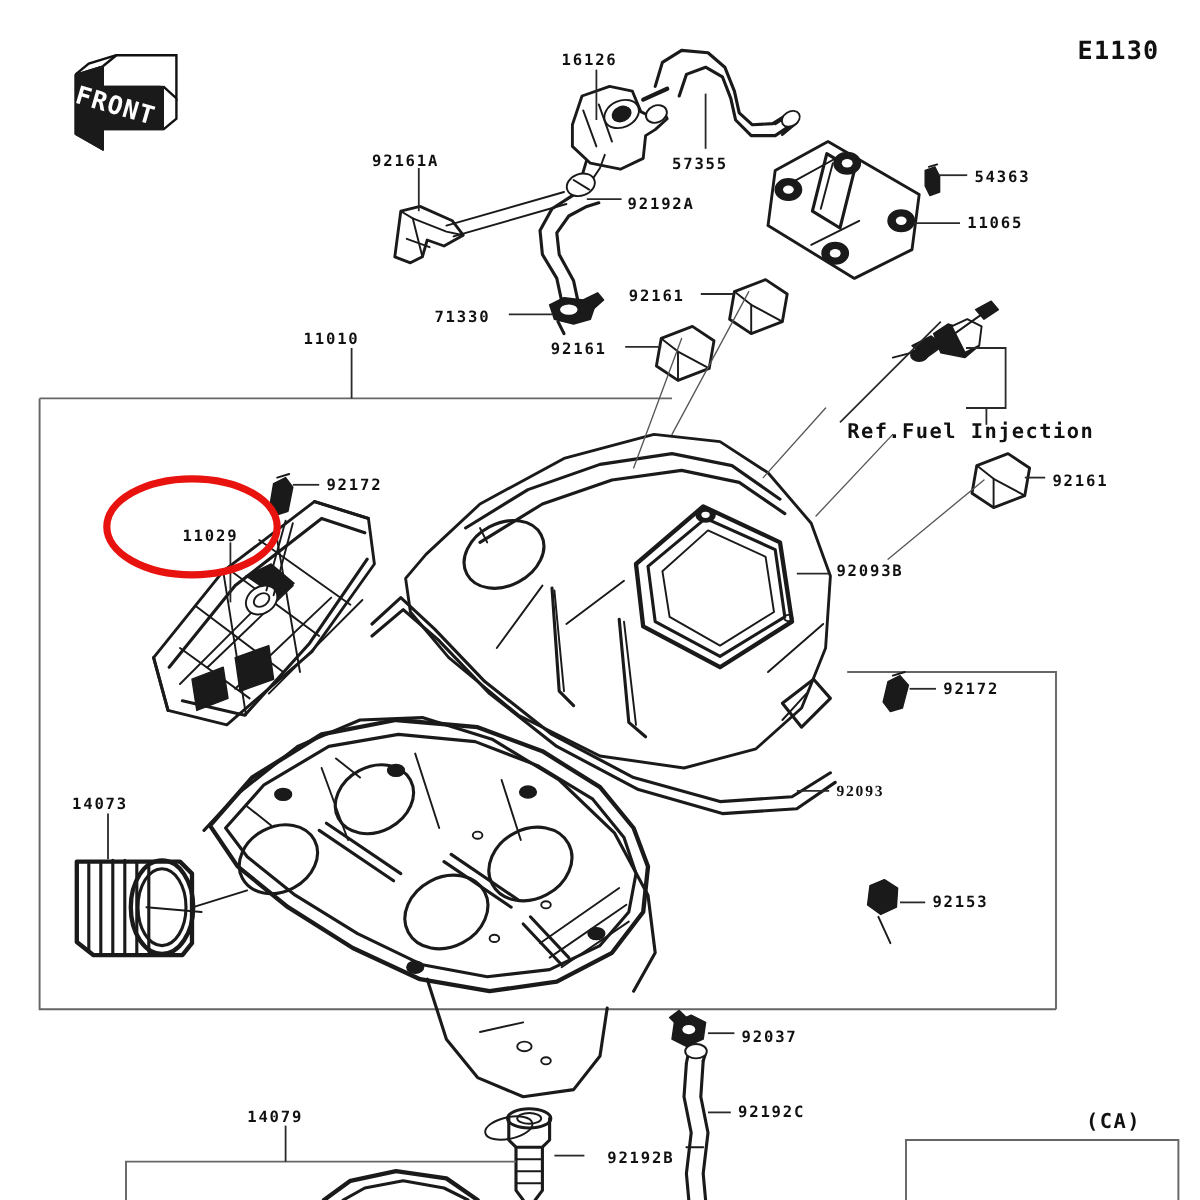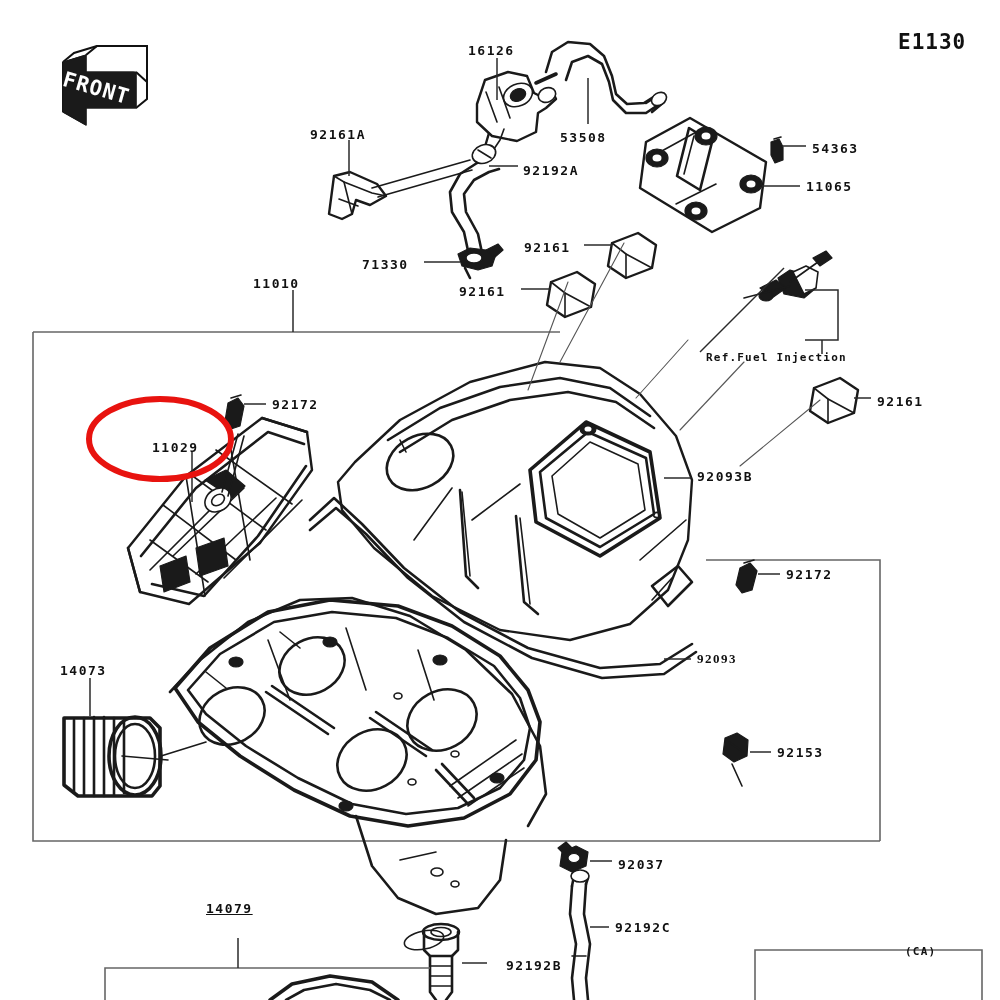--- a/index.html
+++ b/index.html
@@ -17,21 +17,21 @@
     position:absolute;
     font-family:"DejaVu Sans Mono", monospace;
     font-weight:bold;
     font-size:13px;
     letter-spacing:1.5px;
     color:#111111;
     white-space:nowrap;
     line-height:1;
     -webkit-font-smoothing:none;
   }
-  .lbl.sm{font-size:11px;letter-spacing:1.2px;}
+  .lbl.sm{font-size:17px;letter-spacing:1.2px;}
   .lbl.code{font-size:21px;letter-spacing:1px;}
 </style>
 </head>
 <body>
 
 <div id="stage">
 
   <svg id="art" viewBox="0 0 1000 1000">
     <defs>
       <style>
@@ -385,38 +385,38 @@
       <path class="th" d="M820 400 L740 466"></path>
       <path class="th" d="M636 398 L688 340"></path>
       <path class="th" d="M680 430 L744 362"></path>
     </g>
 
     <ellipse cx="160" cy="439" rx="71" ry="40" fill="none" stroke="#e8130f" stroke-width="6"></ellipse>
   </svg>
 
   <div class="lbl code" style="left:898px;top:32px;">E1130</div>
   <div class="lbl sm" style="left:706px;top:352px;">Ref.Fuel Injection</div>
-  <div class="lbl sm" style="left:905px;top:946px;">(CA)</div>
+  <div class="lbl sm" style="left:905px;top:927px;">(CA)</div>
 
   <div class="lbl" style="left:310px;top:128px;text-align:right;">92161A</div>
   <div class="lbl" style="left:468px;top:44px;">16126</div>
-  <div class="lbl" style="left:560px;top:131px;">53508</div>
+  <div class="lbl" style="left:560px;top:131px;">57355</div>
   <div class="lbl" style="left:523px;top:164px;">92192A</div>
   <div class="lbl" style="left:812px;top:142px;">54363</div>
   <div class="lbl" style="left:806px;top:180px;">11065</div>
   <div class="lbl" style="left:524px;top:241px;">92161</div>
   <div class="lbl" style="left:459px;top:285px;">92161</div>
   <div class="lbl" style="left:362px;top:258px;">71330</div>
   <div class="lbl" style="left:253px;top:277px;">11010</div>
   <div class="lbl" style="left:272px;top:398px;">92172</div>
   <div class="lbl" style="left:152px;top:441px;">11029</div>
   <div class="lbl" style="left:877px;top:395px;">92161</div>
   <div class="lbl" style="left:697px;top:470px;">92093B</div>
   <div class="lbl" style="left:786px;top:568px;">92172</div>
   <div class="lbl" style="left:697px;top:652px;font-family:Liberation Serif, serif;">92093</div>
   <div class="lbl" style="left:60px;top:664px;">14073</div>
   <div class="lbl" style="left:777px;top:746px;">92153</div>
   <div class="lbl" style="left:618px;top:858px;">92037</div>
   <div class="lbl" style="left:615px;top:921px;">92192C</div>
   <div class="lbl" style="left:506px;top:959px;">92192B</div>
-  <div class="lbl" style="left:206px;top:902px;text-decoration:underline;">14079</div>
+  <div class="lbl" style="left:206px;top:925px;">14079</div>
 
 </div>
 
 </body></html>

